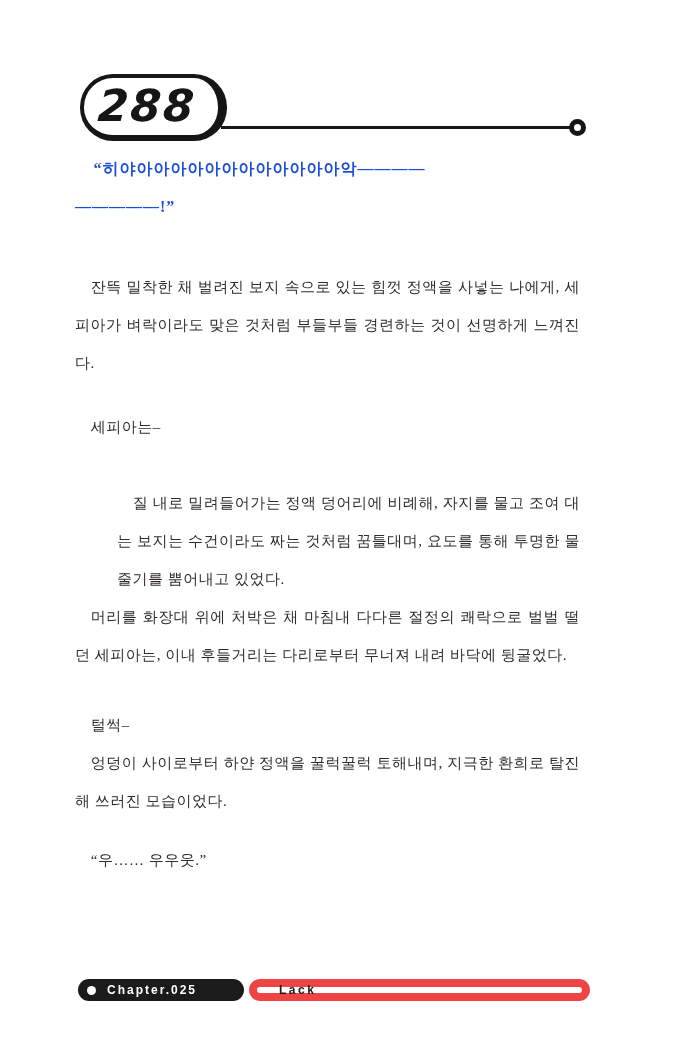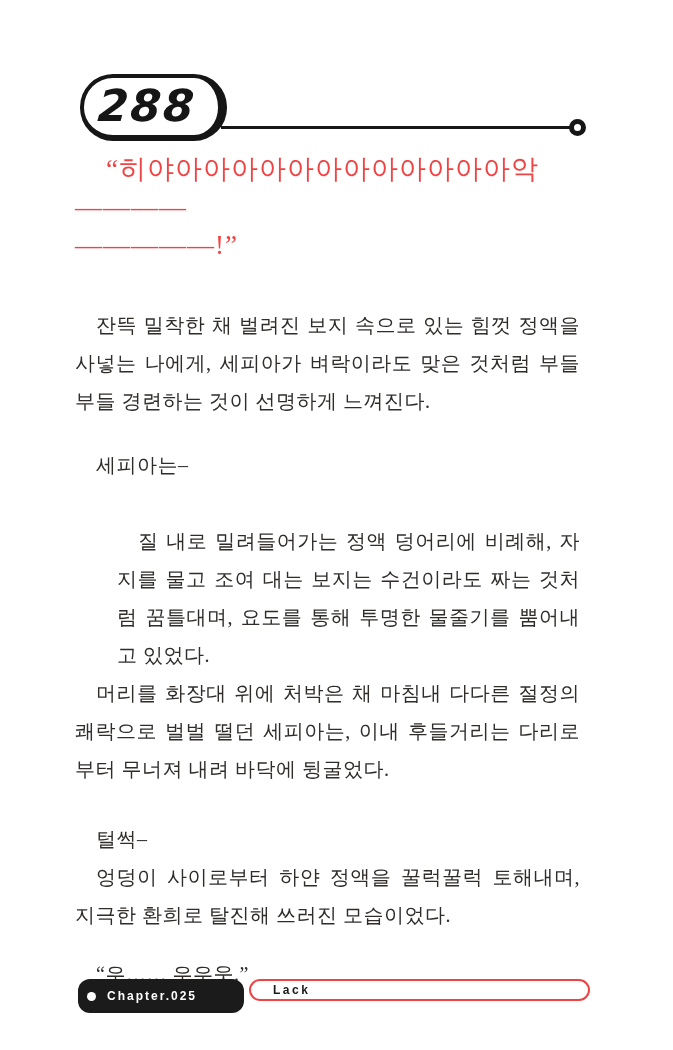--- a/index.html
+++ b/index.html
@@ -42,64 +42,64 @@
     border:5px solid #161616; border-radius:50%;
     background:#fff;
   }
 
   
   .text-block {
     position:absolute; left:75px; top:150px; width:505px;
   }
   .heading {
     margin:0;
-    font-weight:normal;
-    font-size:27px; line-height:38px;
+    font-weight:bold;
+    font-size:16px; line-height:38px;
     letter-spacing:1px;
-    color:#ef4444;
+    color:#1d4ed8;
   }
   .heading .h-line  { display:block; text-indent:1.15em; }
   .heading .h-line2 { display:block; text-indent:0; }
 
   .bp {
     margin:0;
-    font-size:20px; line-height:38px;
+    font-size:15px; line-height:38px;
     letter-spacing:0.5px;
     text-indent:1.05em;
   }
   .justify { text-align:justify; }
   .mt-para   { margin-top:42px; }  
   .mt-sfx1   { margin-top:26px; }  
   .mt-body2  { margin-top:38px;margin-left:42px; }  
   .mt-sfx2   { margin-top:32px; }  
   .mt-quote  { margin-top:21px; }  
 
   
   .chapter-pill {
     position:absolute; left:78px; top:979px;
-    width:166px; height:34px; box-sizing:border-box;
+    width:166px; height:22px; box-sizing:border-box;
     background:#1b1b1b; border-radius:12px;
     display:flex; align-items:center;
     padding-left:9px;
   }
   .footer-dot {
     width:9px; height:9px; border-radius:50%;
     background:#ffffff; margin-right:11px; flex:0 0 auto;
   }
   .chapter-label {
     color:#ffffff;
     font-family:"Liberation Sans","DejaVu Sans",sans-serif;
     font-size:12px; font-weight:bold; letter-spacing:2px;
     white-space:nowrap;
   }
   .brand-pill {
     position:absolute; left:249px; top:979px;
     width:341px; height:22px; box-sizing:border-box;
     background:#ffffff;
-    border:2px solid #ef4444; border-radius:12px;
+    border:8px solid #ef4444; border-radius:12px;
     display:flex; align-items:center;
     padding-left:22px;
   }
   .brand-label {
     color:#1b1b1b;
     font-family:"Liberation Sans","DejaVu Sans",sans-serif;
     font-size:12px; font-weight:bold; letter-spacing:2.5px;
     white-space:nowrap;
   }
 </style>

